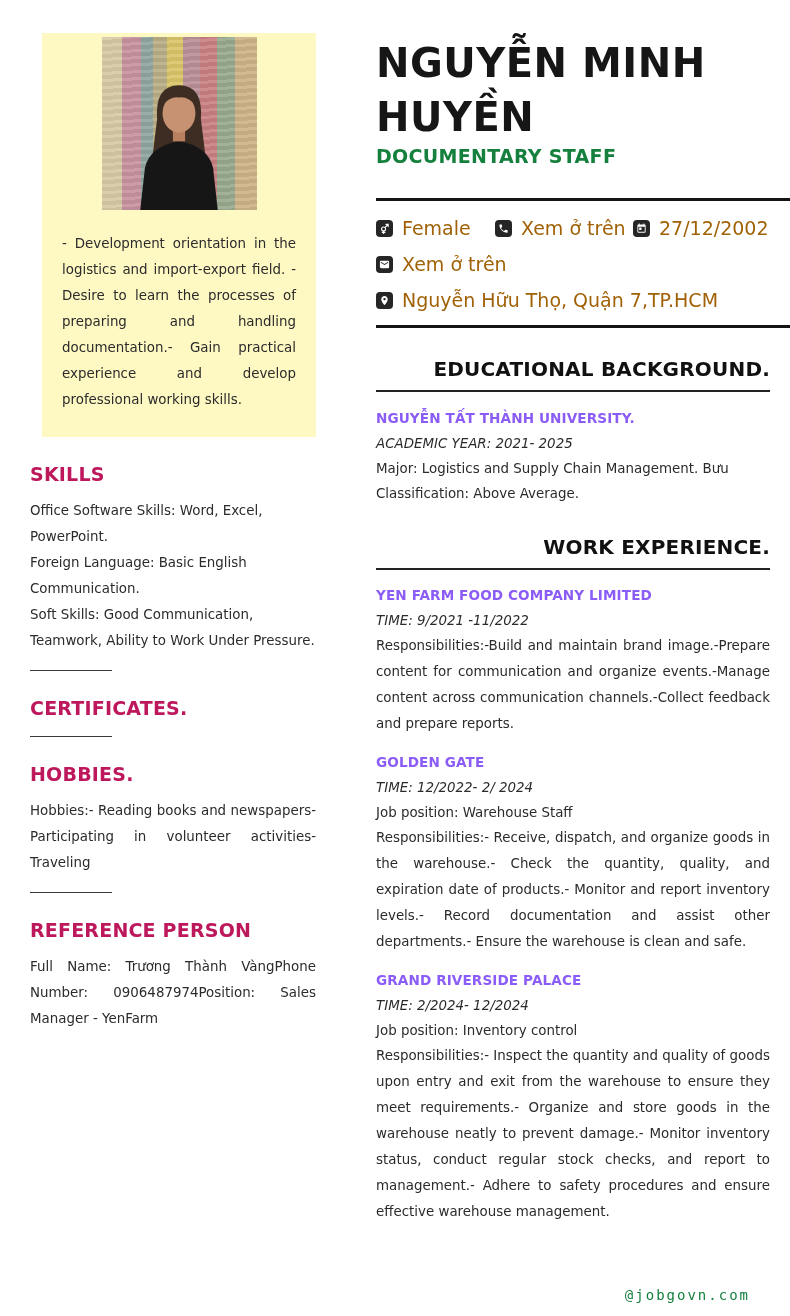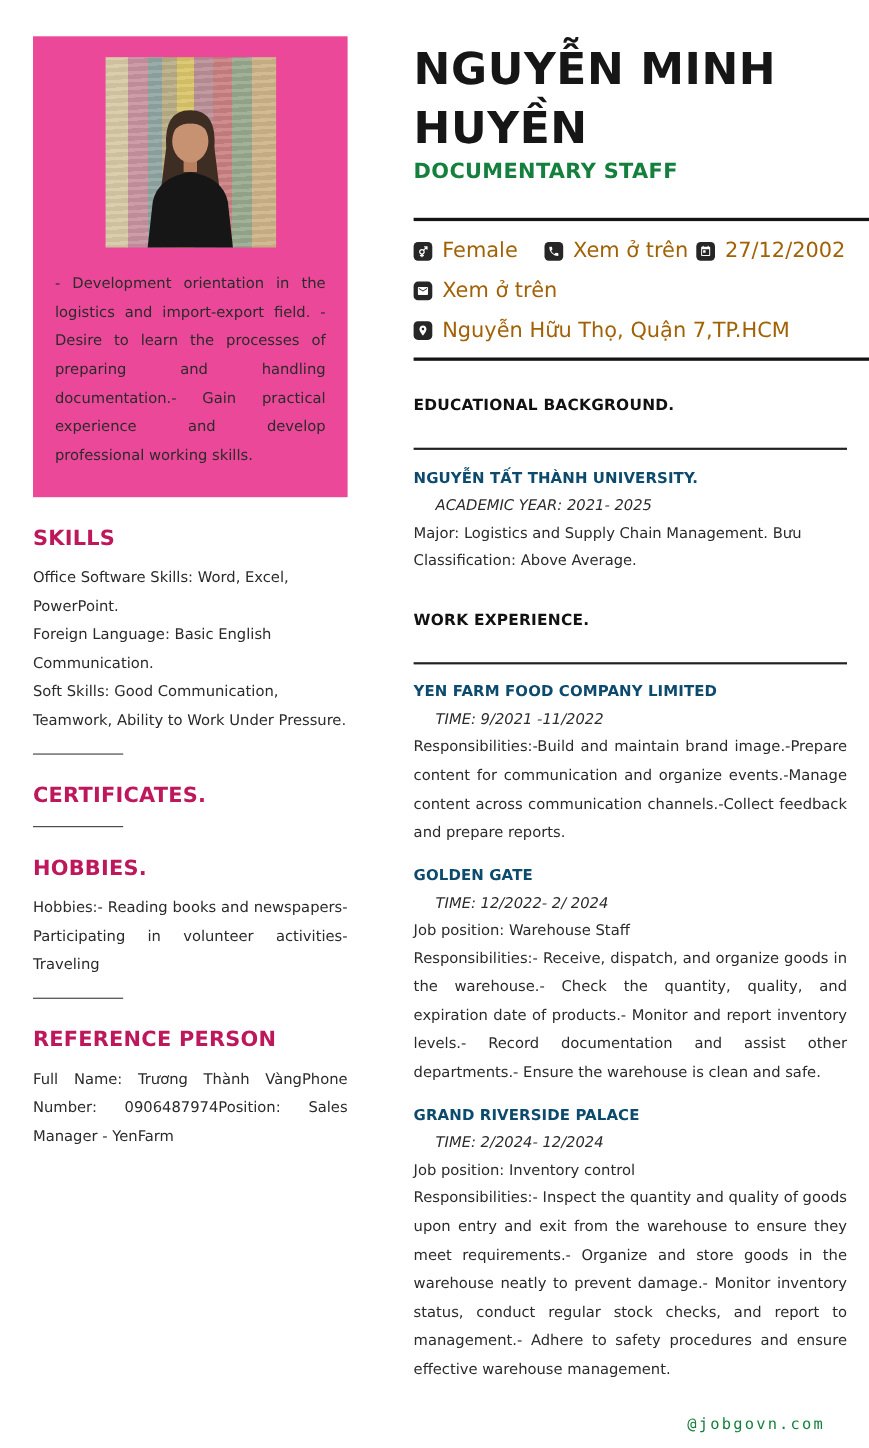--- a/index.html
+++ b/index.html
@@ -5,21 +5,21 @@
   * { margin:0; padding:0; box-sizing:border-box; }
   html,body { background:#ffffff; }
   body {
     width:790px; height:1316px; position:relative; overflow:hidden;
     font-family:"DejaVu Sans","Liberation Sans",sans-serif;
     color:#212121; -webkit-font-smoothing:antialiased;
   }
 
   
   .sidebar { position:absolute; left:30px; top:33px; width:286px; }
-  .intro-box { background:#ec4899; padding:19px 20px 24px; }
+  .intro-box { background:#fef9c3; padding:4px 20px 24px;margin-left:12px; }
   .photo {
     width:155px; height:173px; margin:0 auto 21px; position:relative; overflow:hidden;
     background:
       repeating-linear-gradient(177deg, rgba(255,255,255,0.10) 0 3px, rgba(0,0,0,0.04) 3px 7px),
       linear-gradient(90deg,
         #d6c8a4 0 13%, #c6919f 13% 25%, #8fa4a0 25% 33%, #b8ad85 33% 42%,
         #d9c468 42% 52%, #b98f96 52% 63%, #c87f80 63% 74%, #97a88c 74% 86%, #cdb287 86% 100%);
   }
   .photo svg { position:absolute; left:50%; bottom:-2px; transform:translateX(-50%); }
   .intro-text { font-size:13.4px; line-height:26px; text-align:justify; color:#2b2b2b; }
@@ -41,27 +41,27 @@
   .contact-item .badge {
     width:17px; height:17px; border-radius:4px; background:#262626;
     display:flex; align-items:center; justify-content:center; flex:0 0 17px;
   }
   .contact-item .label { font-size:19px; color:#a16207; margin-left:9px; white-space:nowrap; }
   .ci-gender { width:119px; }
   .ci-phone { width:138px; }
   .rule-thick2 { border:none; border-top:3px solid #141414; margin-top:3px; }
 
   .section-heading {
-    font-size:14px; font-weight:700; color:#111; letter-spacing:.2px;
-    margin-top:29px; padding-bottom:26px; border-bottom:2px solid #222;
-    width:394px; line-height:24px;
+    font-size:20px; font-weight:700; color:#111; letter-spacing:.2px;
+    margin-top:29px; padding-bottom:9px; border-bottom:2px solid #222;
+    width:394px; line-height:24px;text-align:right;
   }
   .entry { width:394px; margin-top:14px; }
-  .entry .org { font-size:13.6px; font-weight:700; color:#0c4a6e; line-height:25px; letter-spacing:.1px; }
-  .entry .time { font-size:13.4px; font-style:italic; color:#2b2b2b; line-height:25px;margin-left:20px; }
+  .entry .org { font-size:13.6px; font-weight:700; color:#8b5cf6; line-height:25px; letter-spacing:.1px; }
+  .entry .time { font-size:13.4px; font-style:italic; color:#2b2b2b; line-height:25px; }
   .entry .line { font-size:13.4px; color:#2b2b2b; line-height:25px; }
   .entry .para { font-size:13.4px; color:#2b2b2b; line-height:26px; text-align:justify; }
   .entry.job { margin-top:13px; }
 
   .watermark {
     position:absolute; right:40px; bottom:13px;
     font-family:"DejaVu Sans Mono","Liberation Mono",monospace;
     font-size:14px; color:#15803d; letter-spacing:2px;
   }
 </style>

